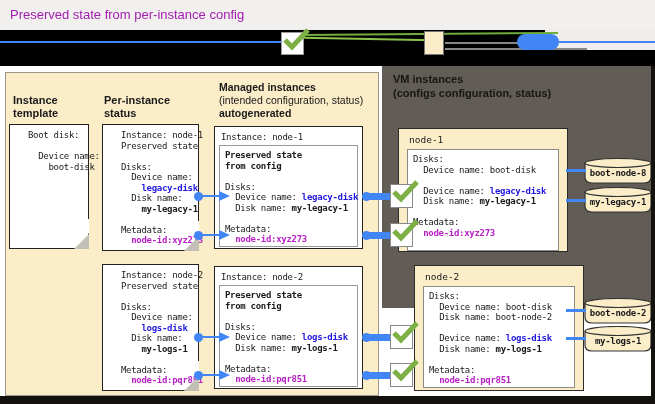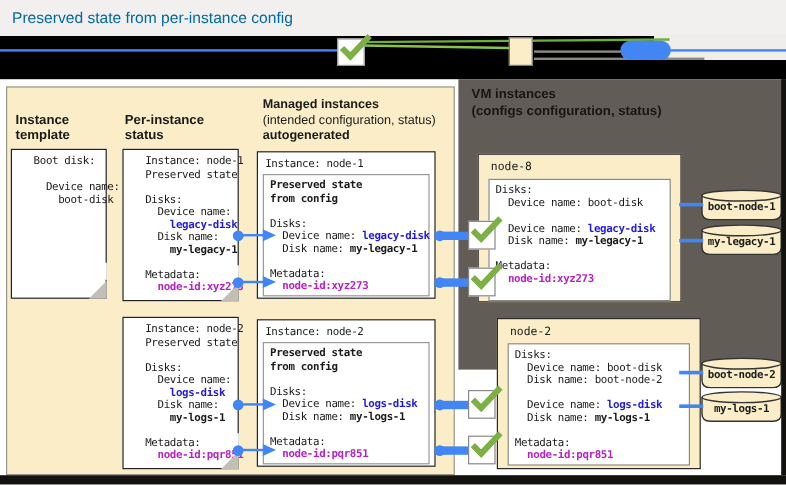--- a/index.html
+++ b/index.html
@@ -2,21 +2,21 @@
 <html><head>
 <meta charset="utf-8">
 <style>
   html,body{margin:0;padding:0;background:#fff;}
   .stage{position:relative;width:655px;height:404px;overflow:hidden;background:#ffffff;
          font-family:"Liberation Sans",sans-serif;}
   .abs{position:absolute;}
 
   
   .titlebar{left:0;top:0;width:655px;height:30px;background:#f1f0ee;}
-  .title{left:10px;top:7px;font-size:13px;color:#0369a1;}
+  .title{left:10px;top:7px;font-size:13px;color:#a21caf;}
 
   
   .legendband{left:0;top:30px;width:655px;height:36px;background:#000;}
   .lb-lightpatch{left:545px;top:-2px;width:110px;height:22px;background:#efeeec;}
   .lb-blueline-left{left:0;top:11px;width:282px;height:2px;background:#4285f4;}
   .lb-green1{left:303px;top:3px;width:255px;height:2px;background:#6fae3d;transform:rotate(-0.5deg);}
   .lb-green2{left:303px;top:8px;width:130px;height:2px;background:#8bc34a;transform:rotate(1deg);}
   .lb-checkbox{left:281px;top:2px;width:21px;height:21px;background:#fff;border:1px solid #999;}
   .lb-cream{left:424px;top:1px;width:18px;height:22px;background:#faedc8;border:1px solid #777;}
   .lb-gray1{left:445px;top:12px;width:78px;height:2px;background:#8a8a84;}
@@ -190,21 +190,21 @@
     </div>
   </div>
 
   <div class="abs graypanel">
     <div class="abs gp-hdr">
       <div>VM instances</div>
       <div>(configs configuration, status)</div>
     </div>
 
     <div class="nodebox" style="left:16px;top:62px;width:170px;height:124px;">
-      <div class="nodename">node-8</div>
+      <div class="nodename">node-1</div>
       <div class="innerbox" style="left:8px;top:20px;width:152px;height:102px;border-color:#8a8a84;">
         <div>
             <div class="cl"><span>Disks:</span></div>
             <div class="cl"><span>  Device name: boot-disk</span></div>
             <div class="cl">&nbsp;</div>
             <div class="cl"><span>  Device name: </span><span class="s-blue">legacy-disk</span></div>
             <div class="cl"><span>  Disk name: </span><span class="s-b">my-legacy-1</span></div>
             <div class="cl">&nbsp;</div>
             <div class="cl"><span>Metadata:</span></div>
             <div class="cl"><span>  </span><span class="s-mag">node-id:xyz273</span></div>
@@ -228,21 +228,21 @@
           </div>
       </div>
     </div>
   </div>
 
   <div class="disk" style="left:584px;top:158px;">
     <svg width="68" height="26" viewBox="0 0 68 26">
         <path d="M1 5 L1 19 Q1 25 8 25 L60 25 Q67 25 67 19 L67 5" fill="#faedc8" stroke="#333" stroke-width="1.2"></path>
         <ellipse cx="34" cy="5" rx="33" ry="4.5" fill="#faedc8" stroke="#333" stroke-width="1.2"></ellipse>
       </svg>
-    <span class="disklabel">boot-node-1</span>
+    <span class="disklabel">boot-node-8</span>
   </div>
   <div class="disk" style="left:584px;top:187px;">
     <svg width="68" height="26" viewBox="0 0 68 26">
         <path d="M1 5 L1 19 Q1 25 8 25 L60 25 Q67 25 67 19 L67 5" fill="#faedc8" stroke="#333" stroke-width="1.2"></path>
         <ellipse cx="34" cy="5" rx="33" ry="4.5" fill="#faedc8" stroke="#333" stroke-width="1.2"></ellipse>
       </svg>
     <span class="disklabel">my-legacy-1</span>
   </div>
   <div class="disk" style="left:584px;top:298px;">
     <svg width="68" height="26" viewBox="0 0 68 26">

